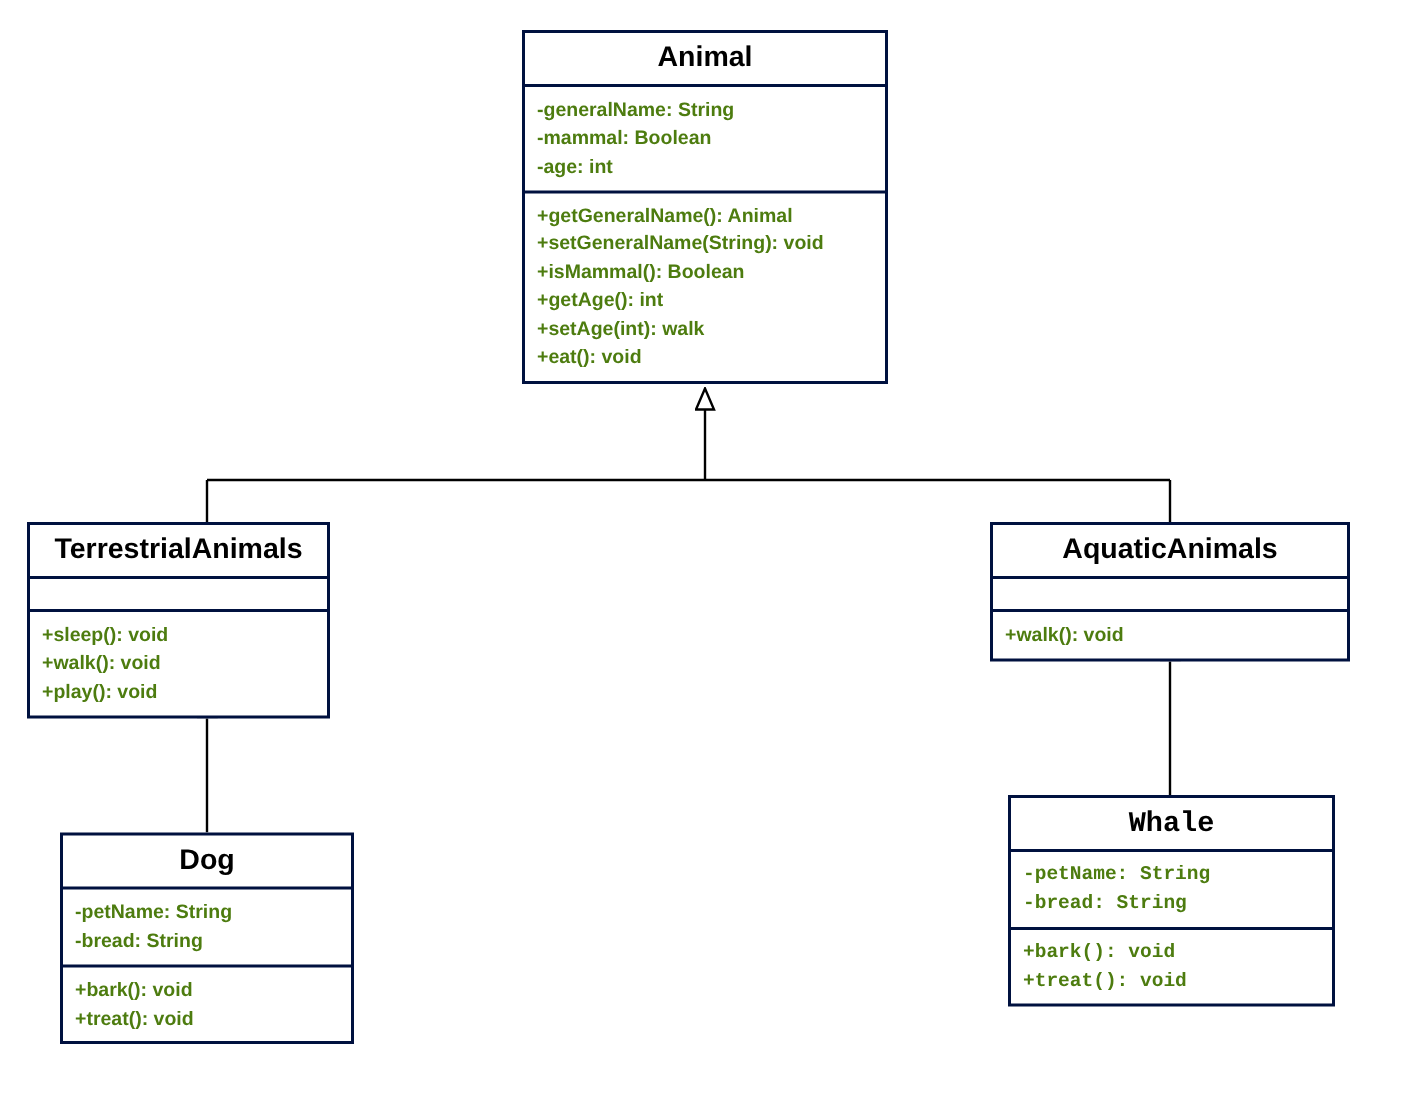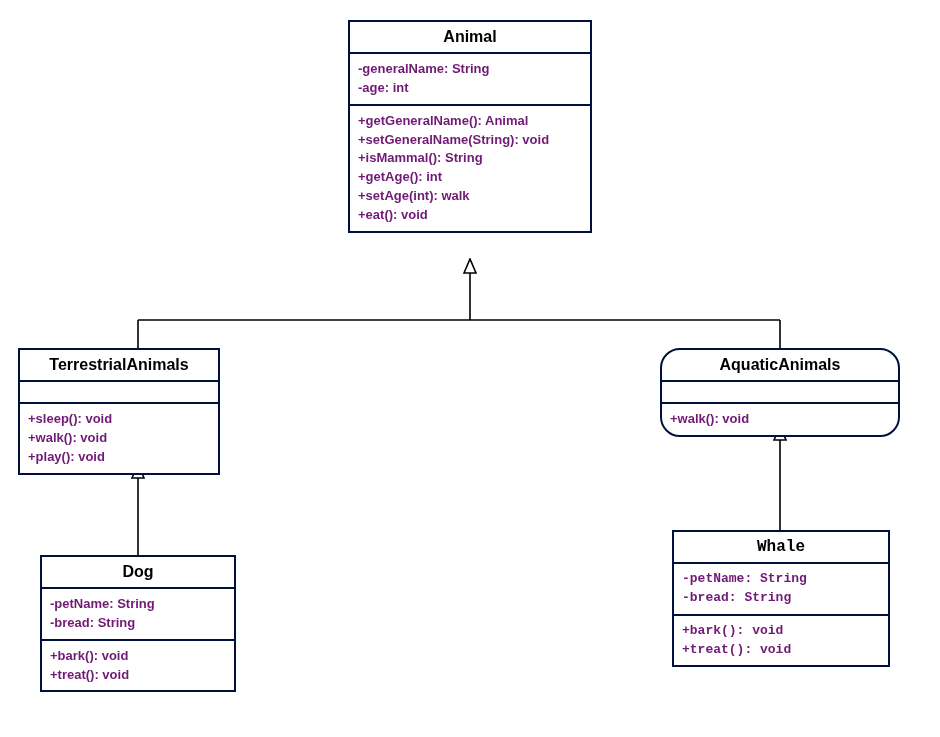--- a/index.html
+++ b/index.html
@@ -15,31 +15,31 @@
     background: #fff;
   }
   .uml-class {
     position: absolute;
     border: 2px solid #00113f;
     background: #fff;
   }
   .uml-title {
     text-align: center;
     font-weight: bold;
-    font-size: 16px;
+    font-size: 19px;
     padding: 6px 8px;
     border-bottom: 2px solid #00113f;
     color: #000;
   }
   .uml-section {
     border-bottom: 2px solid #00113f;
     padding: 6px 8px;
     font-size: 13px;
     font-weight: bold;
-    color: #701a75;
+    color: #4d7c0f;
     min-height: 14px;
   }
   .uml-section:last-child { border-bottom: none; }
   .uml-section.empty { height: 22px; }
   .uml-line { line-height: 1.45; white-space: nowrap; }
   svg#connectors {
     position: absolute;
     left: 0; top: 0;
     width: 940px; height: 737px;
     pointer-events: none;
@@ -68,43 +68,44 @@
 
     <path d="M 138 555 L 138 478" stroke="#000" stroke-width="1.6" fill="none" marker-end="url(#gen)"></path>
 
     <path d="M 780 530 L 780 440" stroke="#000" stroke-width="1.6" fill="none" marker-end="url(#gen)"></path>
   </svg>
 
   <div class="uml-class" style="left:348px; top:20px; width:244px;">
     <div class="uml-title">Animal</div>
     <div class="uml-section">
       <div class="uml-line">-generalName: String</div>
+      <div class="uml-line">-mammal: Boolean</div>
       <div class="uml-line">-age: int</div>
     </div>
     <div class="uml-section">
       <div class="uml-line">+getGeneralName(): Animal</div>
       <div class="uml-line">+setGeneralName(String): void</div>
-      <div class="uml-line">+isMammal(): String</div>
+      <div class="uml-line">+isMammal(): Boolean</div>
       <div class="uml-line">+getAge(): int</div>
       <div class="uml-line">+setAge(int): walk</div>
       <div class="uml-line">+eat(): void</div>
     </div>
   </div>
 
   <div class="uml-class" style="left:18px; top:348px; width:202px;">
     <div class="uml-title">TerrestrialAnimals</div>
     <div class="uml-section empty"></div>
     <div class="uml-section">
       <div class="uml-line">+sleep(): void</div>
       <div class="uml-line">+walk(): void</div>
       <div class="uml-line">+play(): void</div>
     </div>
   </div>
 
-  <div class="uml-class" style="left:660px; top:348px; width:240px;border-radius:20px;">
+  <div class="uml-class" style="left:660px; top:348px; width:240px;">
     <div class="uml-title">AquaticAnimals</div>
     <div class="uml-section empty"></div>
     <div class="uml-section">
       <div class="uml-line">+walk(): void</div>
     </div>
   </div>
 
   <div class="uml-class" style="left:40px; top:555px; width:196px;">
     <div class="uml-title">Dog</div>
     <div class="uml-section">

